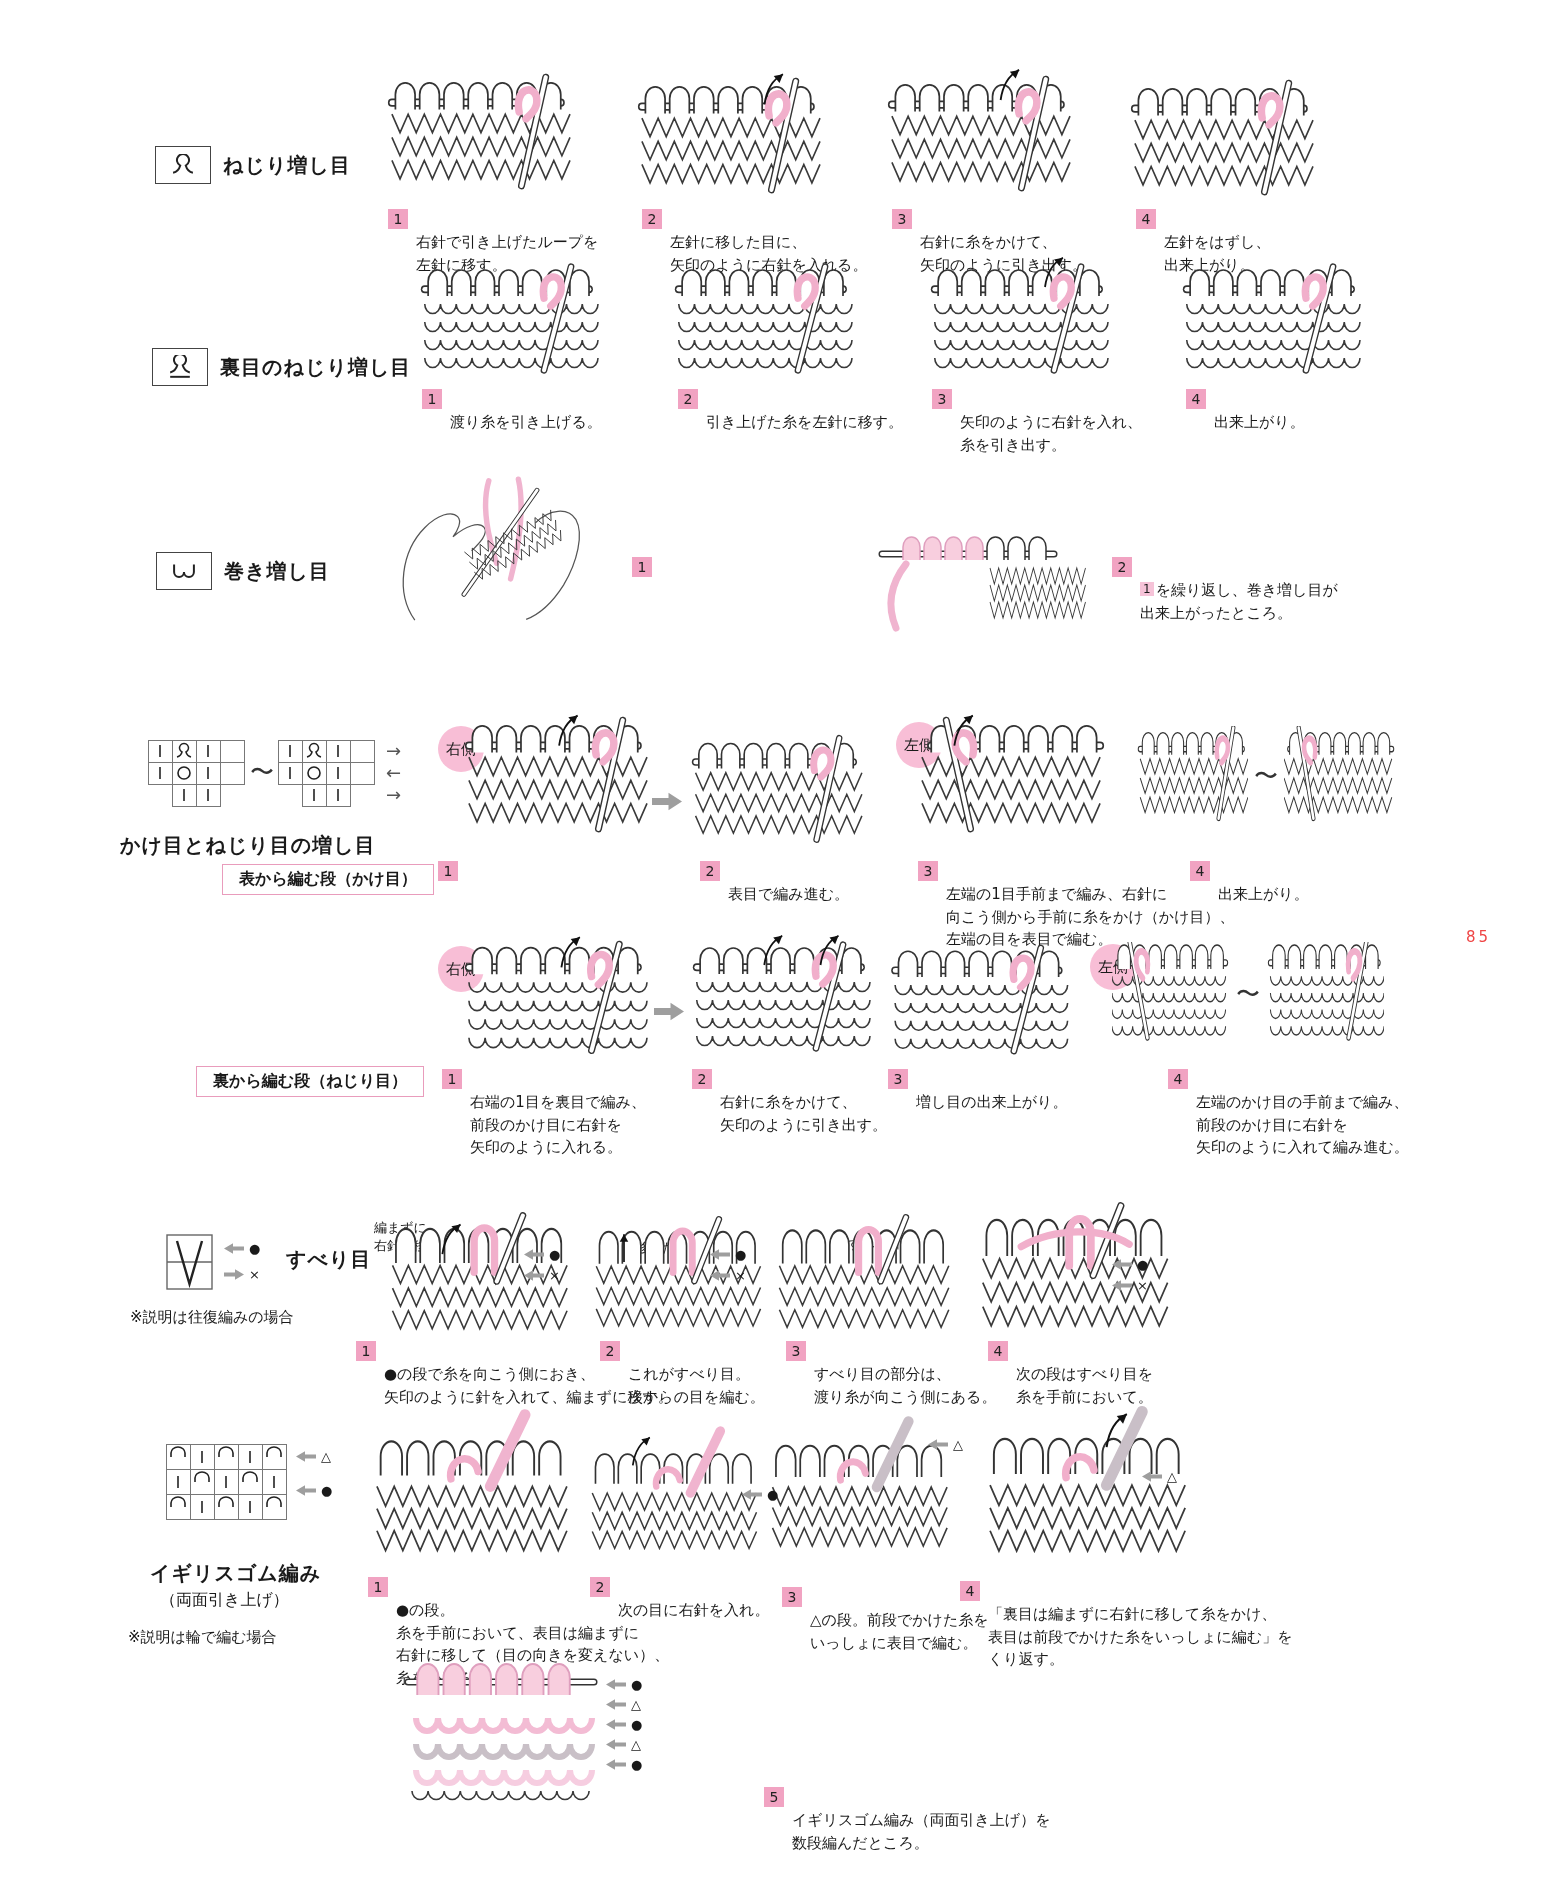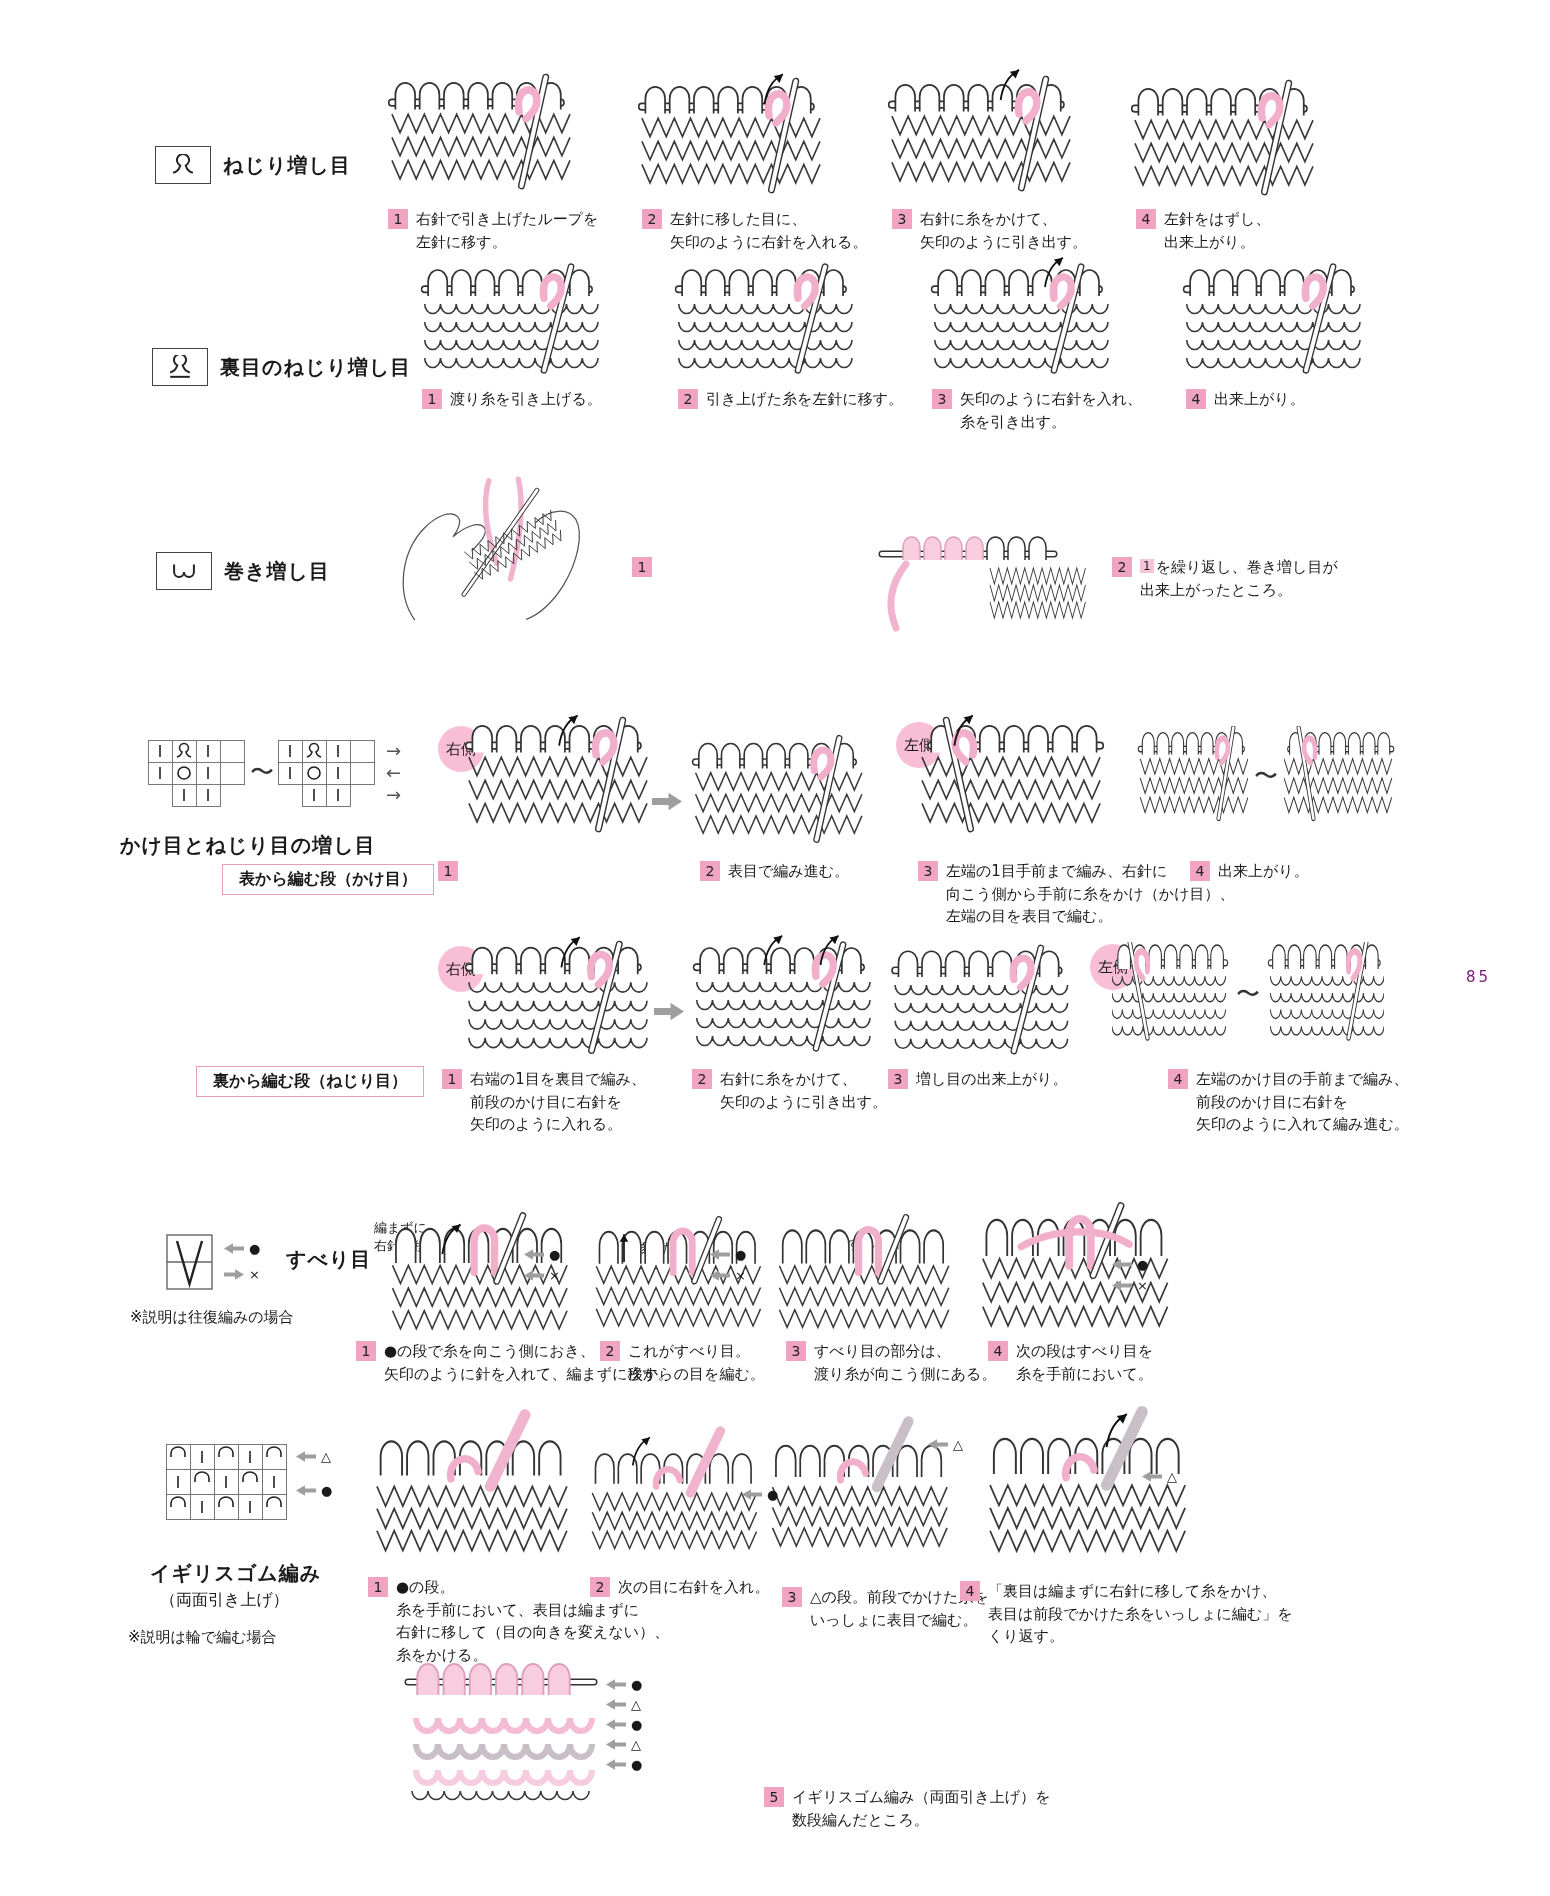--- a/index.html
+++ b/index.html
@@ -7,29 +7,29 @@
         font-family:"DejaVu Sans","Liberation Sans",sans-serif;color:#1a1a1a;}
   .abs{position:absolute;}
   
   .hdr{display:flex;align-items:center;gap:12px;}
   .symbox{width:54px;height:36px;border:1.5px solid #444;display:flex;align-items:center;justify-content:center;background:#fff;flex:none;}
   .htitle{font-size:20px;font-weight:bold;letter-spacing:1px;white-space:nowrap;text-align:right;}
   
   .step{display:flex;align-items:flex-start;gap:8px;}
   .badge{width:20px;height:20px;background:#f1a3c2;color:#222;display:flex;align-items:center;justify-content:center;
          font-size:14px;font-weight:500;flex:none;margin-top:1px;}
-  .cap-text{white-space:pre;font-size:15px;line-height:1.5;}
+  .cap-text{white-space:pre;font-size:15px;line-height:1.5;margin-top:23px;}
   .refbox{display:inline-block;background:#f6c3d8;font-size:12px;line-height:14px;padding:0 3px;margin-right:2px;vertical-align:2px;}
   
   .sublabel{border:1.5px solid #e99cbc;background:#fff;padding:4px 16px;font-size:16px;font-weight:bold;white-space:nowrap;}
   .sidecircle{width:46px;height:46px;border-radius:50%;background:#f8bed6;display:flex;align-items:center;justify-content:center;
               font-size:15px;white-space:nowrap;}
   .note{font-size:15px;white-space:nowrap;}
   .annot{font-size:13px;line-height:1.35;white-space:pre;margin-top:41px;}
-  .pagenum{font-size:15px;color:#701a75;letter-spacing:3px;margin-top:40px;}
+  .pagenum{font-size:15px;color:#ef4444;letter-spacing:3px;}
   .tilde{font-size:24px;color:#333;}
   .chart-arrow{font-size:18px;color:#555;line-height:1;}
   
   .bigarrow{width:30px;height:19px;background:#9e9e9e;
             clip-path:polygon(0 32%,55% 32%,55% 4%,100% 50%,55% 96%,55% 68%,0 68%);}
   .aw-l{width:20px;height:11px;background:#9e9e9e;display:inline-block;flex:none;
         clip-path:polygon(100% 32%,45% 32%,45% 2%,0 50%,45% 98%,45% 68%,100% 68%);}
   .aw-r{width:20px;height:11px;background:#9e9e9e;display:inline-block;flex:none;
         clip-path:polygon(0 32%,55% 32%,55% 2%,100% 50%,55% 98%,55% 68%,0 68%);}
   .leg{display:flex;align-items:center;gap:5px;font-size:13px;}

